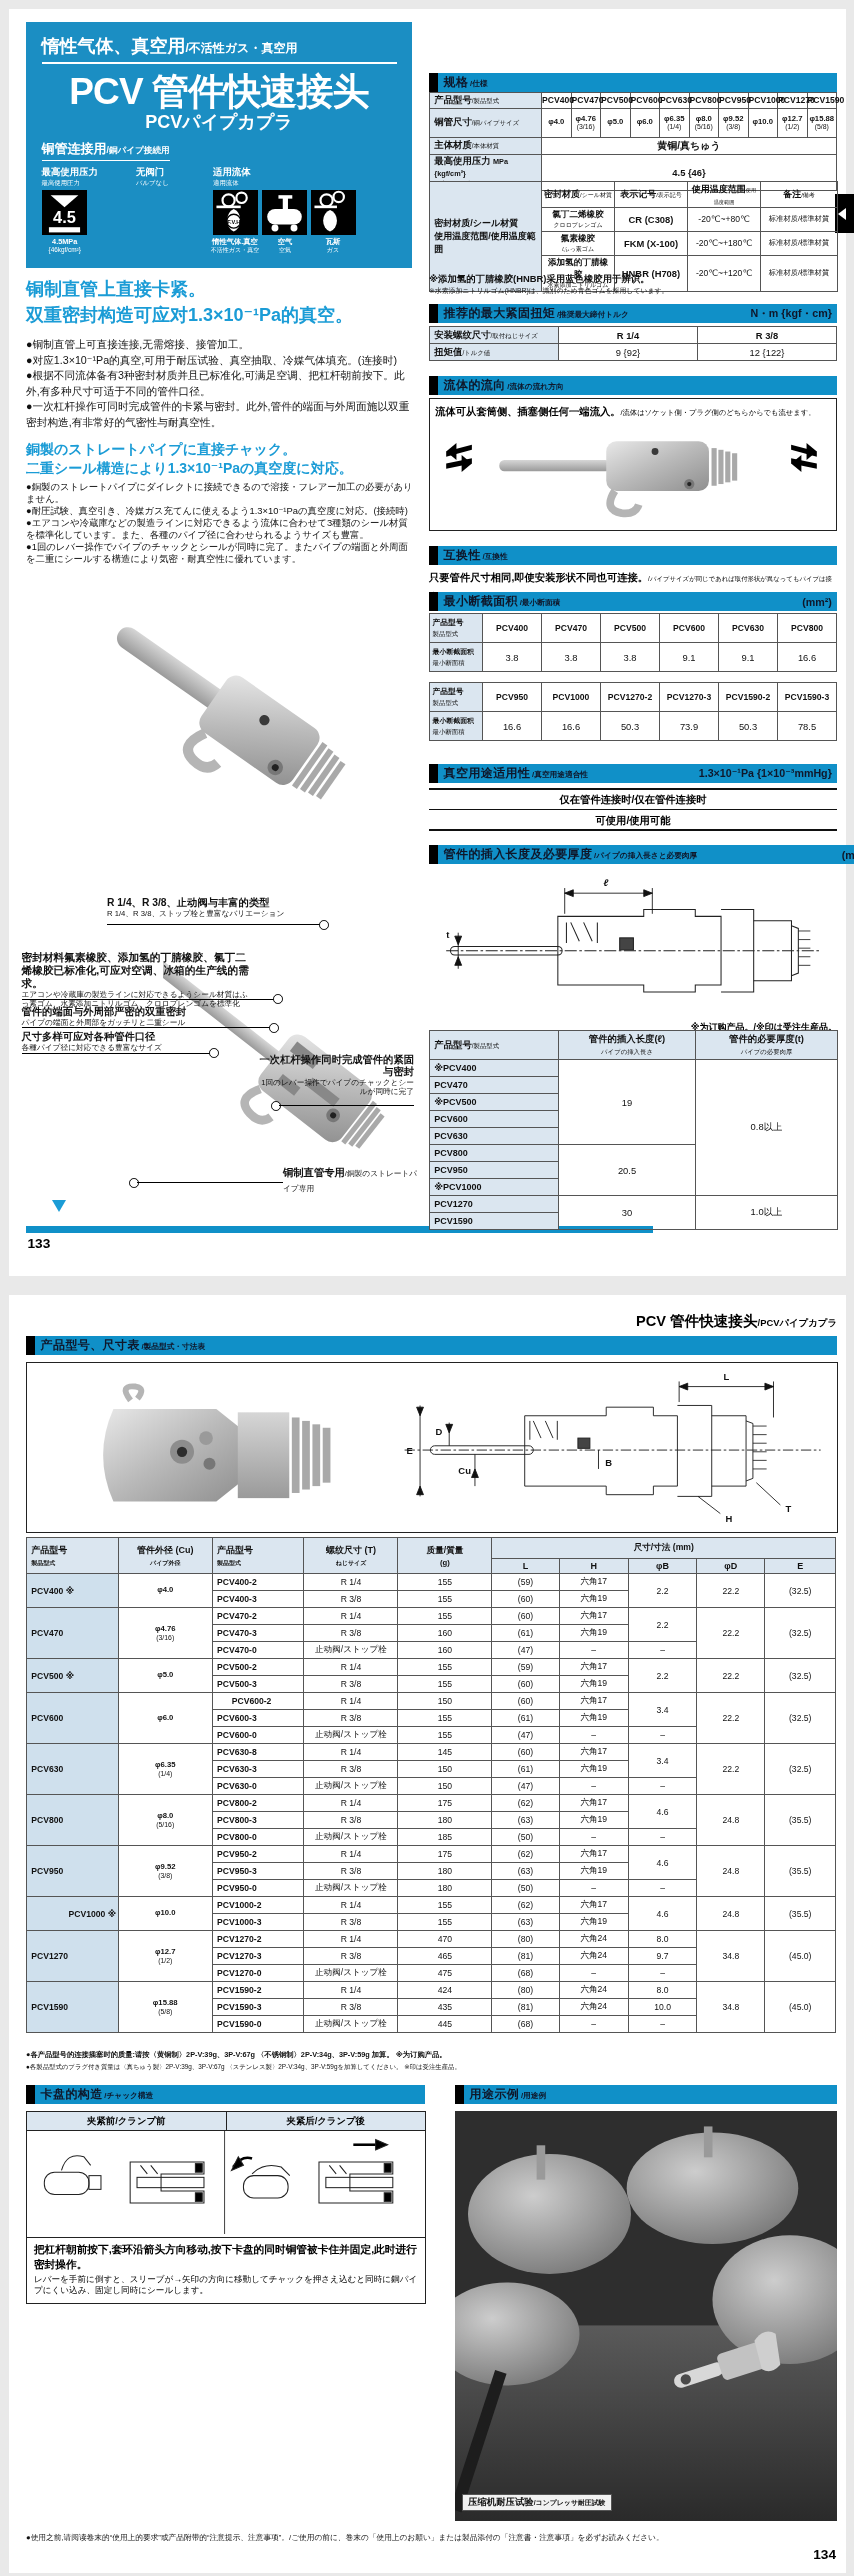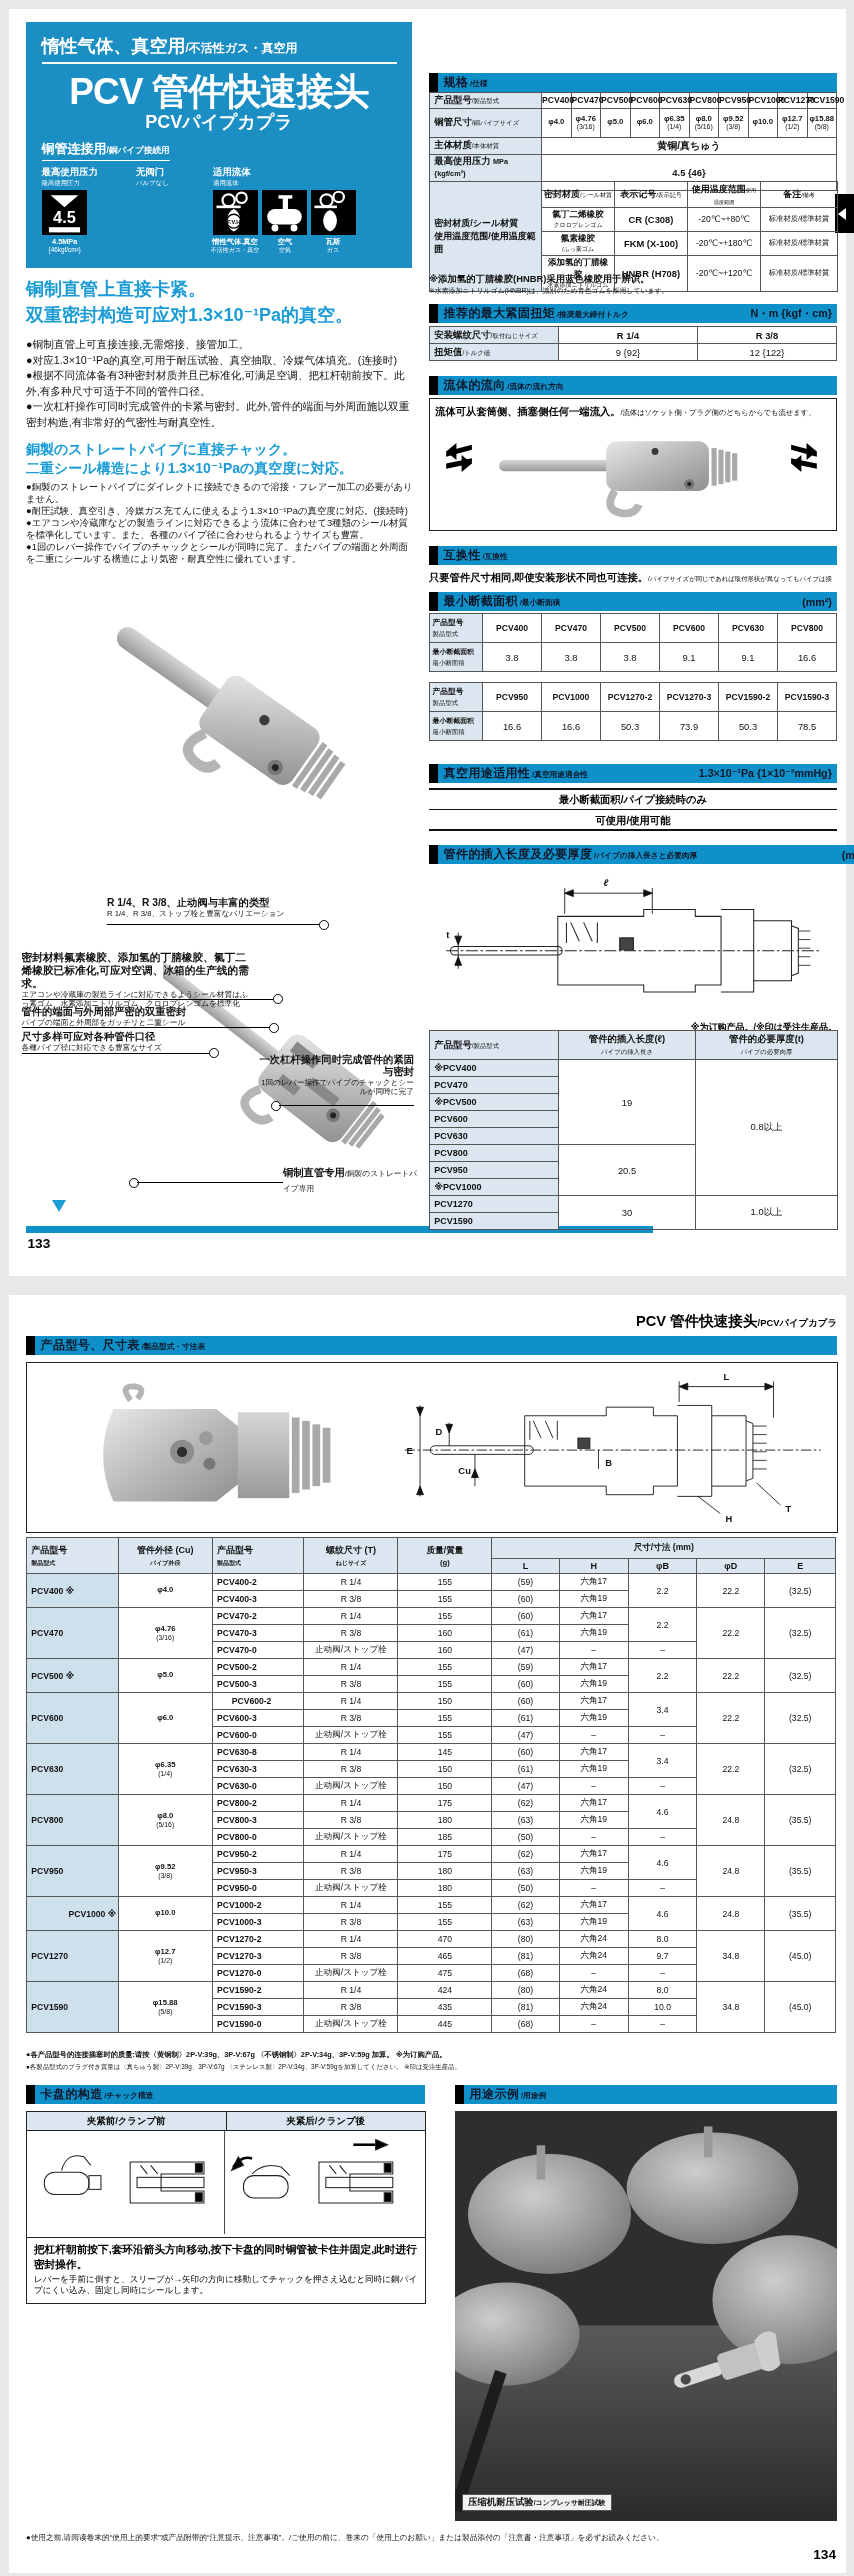--- a/index.html
+++ b/index.html
@@ -506,21 +506,21 @@
     </tbody>
   </table>
 
   <div class="band" style="left:429px;top:764px;width:408px;">
     <span class="sq"></span>
     <span class="cn">真空用途适用性</span>
     <span class="jp">/真空用途適合性</span>
     <span class="right">1.3×10⁻¹Pa {1×10⁻³mmHg}</span>
   </div>
   <div class="rule" style="left:429px;top:788px;width:408px;height:1.7px;"></div>
-  <div class="abs b" style="left:429px;top:793px;width:408px;text-align:center;font-size:10.3px;">最小断截面积/パイプ接続時のみ</div>
+  <div class="abs b" style="left:429px;top:793px;width:408px;text-align:center;font-size:10.3px;">仅在管件连接时/仅在管件连接时</div>
   <div class="rule" style="left:429px;top:809px;width:408px;height:0.9px;"></div>
   <div class="abs b" style="left:429px;top:814px;width:408px;text-align:center;font-size:10.3px;">可使用/使用可能</div>
   <div class="rule" style="left:429px;top:829px;width:408px;height:1.7px;"></div>
 
   <div class="band" style="left:429px;top:845px;width:444px;text-align:right;">
     <span class="sq"></span>
     <span class="cn">管件的插入长度及必要厚度</span>
     <span class="jp">/パイプの挿入長さと必要肉厚</span>
     <span class="right">(mm)</span>
   </div>

